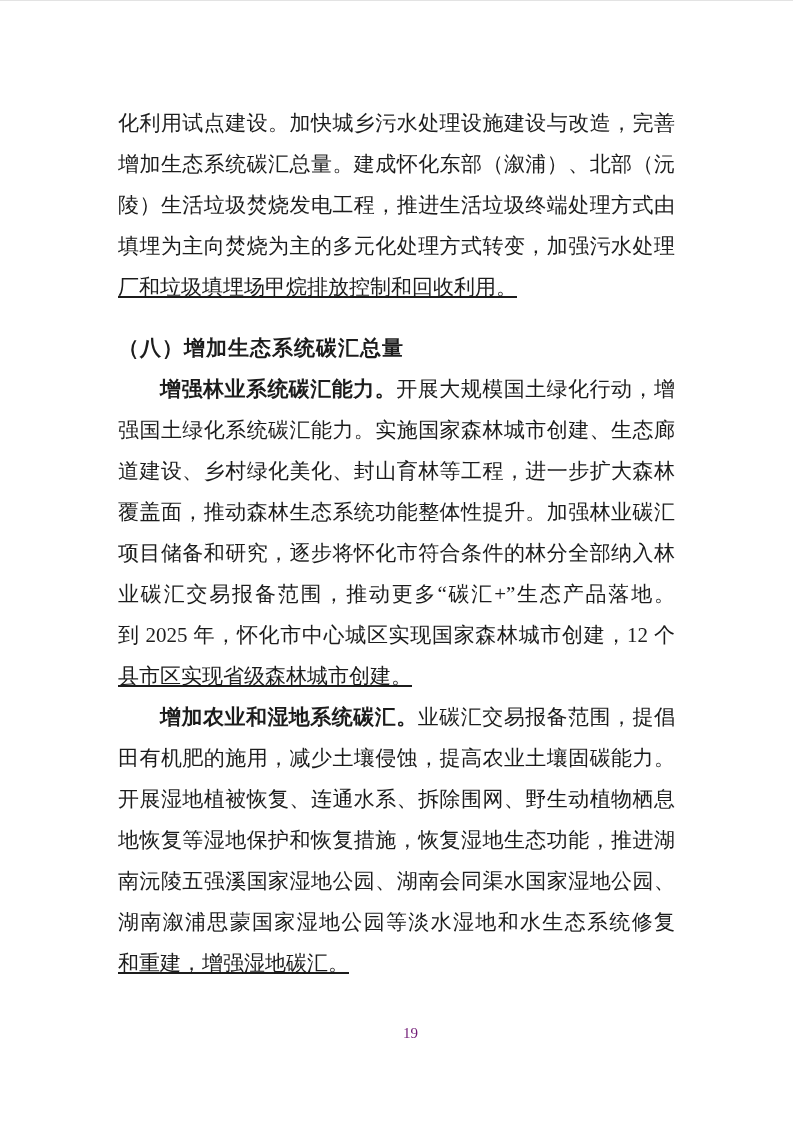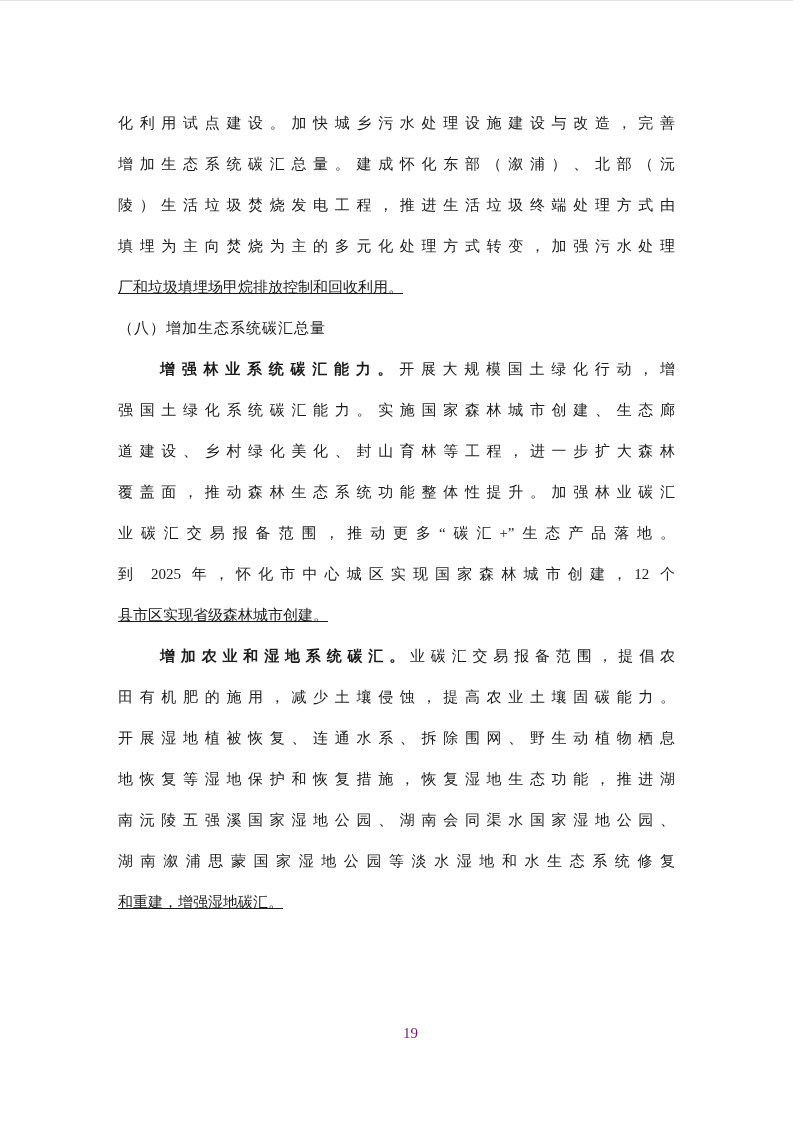--- a/index.html
+++ b/index.html
@@ -14,38 +14,39 @@
     color: #1c1c1c;
     border-top: 1px solid #e3e3e3;
   }
   .text-block {
     position: absolute;
     left: 118px;
     top: 102px;
     width: 557px;
   }
   .line {
-    font-size: 15px;
+    font-size: 21px;
     line-height: 41px;
     height: 41px;
     text-align: justify;
     text-align-last: justify;
     overflow: hidden;
   }
   .line.last {
     text-align: left;
     text-align-last: left;
     text-decoration: underline;
   }
   .line.indent { text-indent: 42px; }
   .heading {
-    font-weight: 400;
+    font-weight: 700;
     text-align: left;
     text-align-last: left;
     letter-spacing: 1px;
+    margin-top: 20px;
   }
   .bold { font-weight: 700; }
   .page-number {
     position: absolute;
     top: 1022px;
     left: 0;
     width: 100%;
     text-align: center;
     text-indent: 28px;
     font-size: 15px;
@@ -67,20 +68,21 @@
       <div class="line last">厂和垃圾填埋场甲烷排放控制和回收利用。</div>
     </div>
 
     <div class="line heading">（八）增加生态系统碳汇总量</div>
 
     <div>
       <div class="line indent"><span class="bold">增强林业系统碳汇能力。</span><span>开展大规模国土绿化行动，增</span></div>
       <div class="line">强国土绿化系统碳汇能力。实施国家森林城市创建、生态廊</div>
       <div class="line">道建设、乡村绿化美化、封山育林等工程，进一步扩大森林</div>
       <div class="line">覆盖面，推动森林生态系统功能整体性提升。加强林业碳汇</div>
+      <div class="line">项目储备和研究，逐步将怀化市符合条件的林分全部纳入林</div>
       <div class="line">业碳汇交易报备范围，推动更多“碳汇+”生态产品落地。</div>
       <div class="line">到 2025 年，怀化市中心城区实现国家森林城市创建，12 个</div>
       <div class="line last">县市区实现省级森林城市创建。</div>
     </div>
 
     <div>
       <div class="line indent"><span class="bold">增加农业和湿地系统碳汇。</span><span>业碳汇交易报备范围，提倡农</span></div>
       <div class="line">田有机肥的施用，减少土壤侵蚀，提高农业土壤固碳能力。</div>
       <div class="line">开展湿地植被恢复、连通水系、拆除围网、野生动植物栖息</div>
       <div class="line">地恢复等湿地保护和恢复措施，恢复湿地生态功能，推进湖</div>

